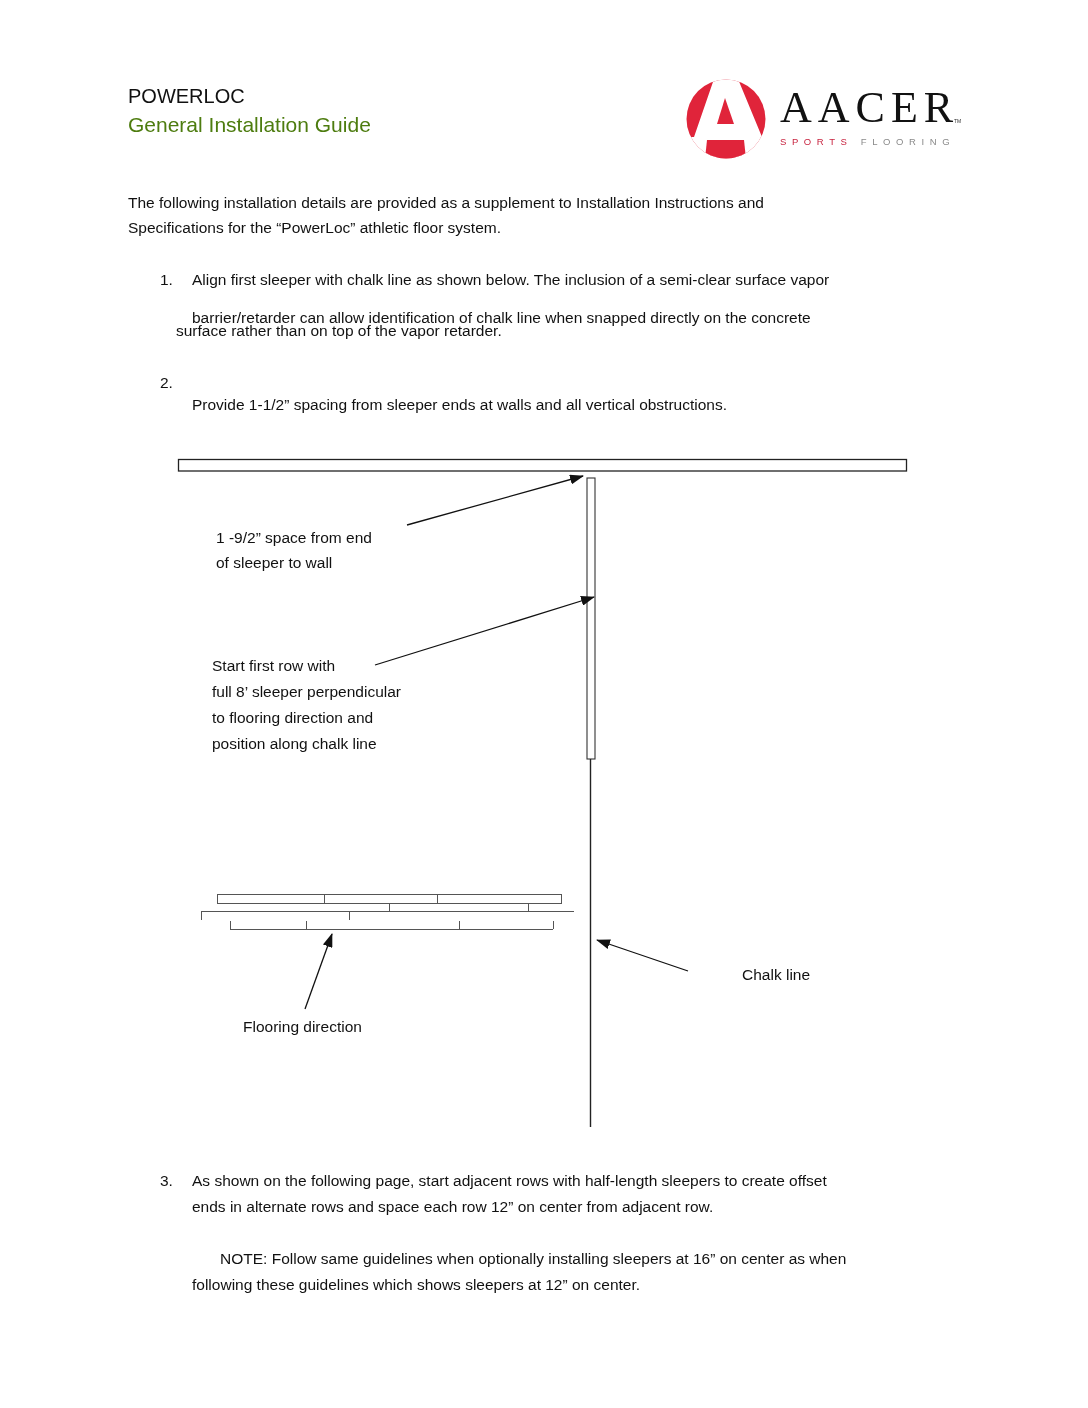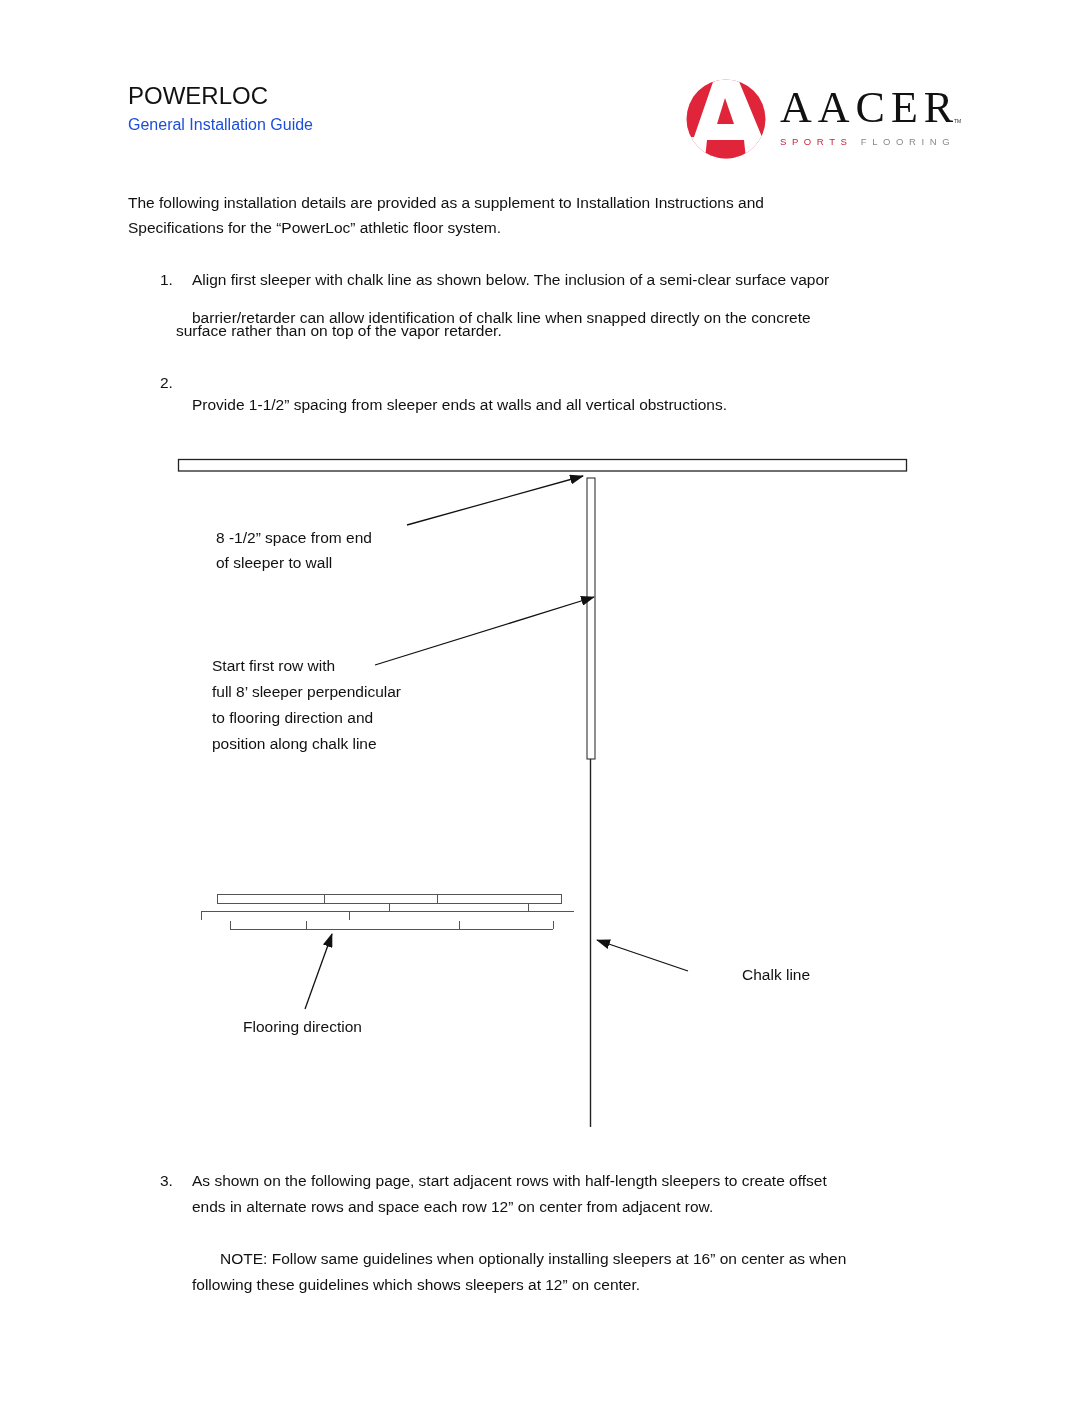--- a/index.html
+++ b/index.html
@@ -1,19 +1,19 @@
 <!DOCTYPE html>
 <html><head>
   <meta charset="utf-8">
   <style>
     html, body { margin: 0; padding: 0; background: #ffffff; }
     body { width: 1088px; height: 1408px; position: relative; overflow: hidden; color: #111; font-family: "Liberation Sans", sans-serif; }
     .abs { position: absolute; white-space: nowrap; }
-    .title { left: 128px; top: 84px; font-size: 24px; line-height: 24px; color: #111; }
-    .subtitle { left: 128px; top: 115px; font-size: 16px; line-height: 20px; color: #1d4ed8; }
+    .title { left: 128px; top: 84px; font-size: 20px; line-height: 24px; color: #111; }
+    .subtitle { left: 128px; top: 115px; font-size: 21px; line-height: 20px; color: #4d7c0f; }
     .line { font-size: 15.5px; line-height: 20px; color: #111; }
     .num { font-size: 15.5px; line-height: 20px; color: #111; }
     .lbl { font-size: 15.5px; line-height: 20px; color: #111; }
     .logo-mark { position: absolute; left: 686px; top: 79px; width: 80px; height: 80px; }
     .brand { position: absolute; left: 780px; top: 86px; font-family: "Liberation Serif", serif; font-size: 44px; line-height: 44px; letter-spacing: 6px; color: #111; }
     .tm { position: absolute; left: 954px; top: 118px; font-size: 5px; line-height: 6px; color: #333; }
     .tagline { position: absolute; left: 780px; top: 136px; font-size: 9.5px; line-height: 12px; letter-spacing: 5.6px; white-space: nowrap; }
     .tag-red { color: #c8233f; }
     .tag-gray { color: #8a8a8a; }
     .diagram { position: absolute; left: 0; top: 0; width: 1088px; height: 1408px; pointer-events: none; }
@@ -92,21 +92,21 @@
     <line x1="349.5" y1="911" x2="349.5" y2="920"></line>
     <line x1="230" y1="929.5" x2="553" y2="929.5"></line>
     <line x1="230.5" y1="921" x2="230.5" y2="929"></line>
     <line x1="306.5" y1="921" x2="306.5" y2="929"></line>
     <line x1="459.5" y1="921" x2="459.5" y2="929"></line>
     <line x1="553.5" y1="921" x2="553.5" y2="929"></line>
   </g>
 </svg>
 
 <div>
-  <div class="abs lbl" style="left:216px; top:528px;">8 -1/2” space from end</div>
+  <div class="abs lbl" style="left:216px; top:528px;">1 -9/2” space from end</div>
   <div class="abs lbl" style="left:216px; top:553px;">of sleeper to wall</div>
 </div>
 <div>
   <div class="abs lbl" style="left:212px; top:656px;">Start first row with</div>
   <div class="abs lbl" style="left:212px; top:682px;">full 8’ sleeper perpendicular</div>
   <div class="abs lbl" style="left:212px; top:708px;">to flooring direction and</div>
   <div class="abs lbl" style="left:212px; top:734px;">position along chalk line</div>
 </div>
 <div class="abs lbl" style="left:698px; top:965px;margin-left:44px;">Chalk line</div>
 <div class="abs lbl" style="left:243px; top:1017px;">Flooring direction</div>

